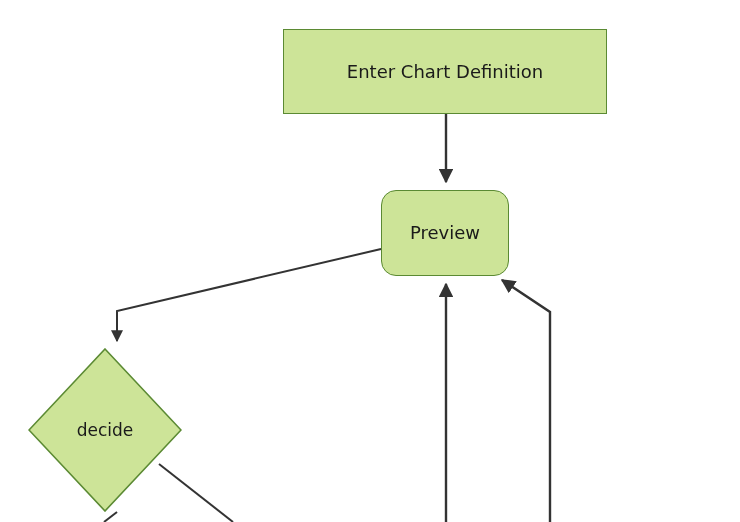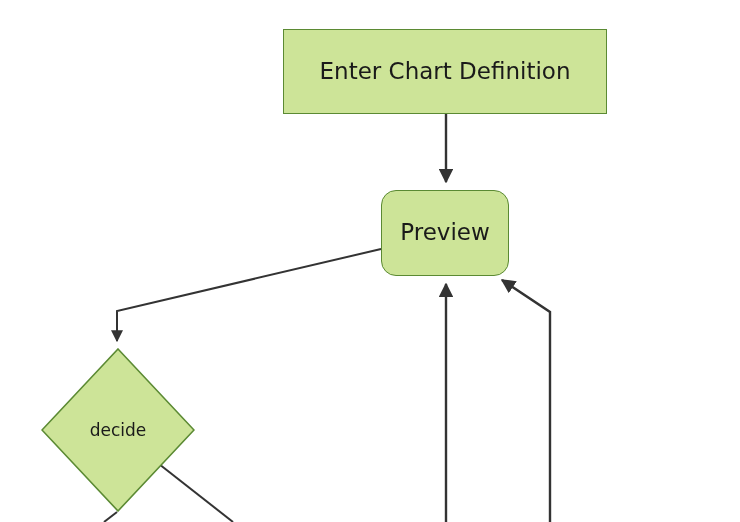--- a/index.html
+++ b/index.html
@@ -26,21 +26,21 @@
     width: 740px;
     height: 522px;
   }
   .node {
     position: absolute;
     box-sizing: border-box;
     display: flex;
     align-items: center;
     justify-content: center;
     color: #1a1a1a;
-    font-size: 23px;
+    font-size: 18px;
     line-height: 1.1;
     white-space: nowrap;
   }
   .node-rect {
     background: #cde498;
     border: 1.3px solid #5b8a33;
   }
   .node-round {
     border-radius: 15px;
   }
@@ -100,20 +100,20 @@
   </svg>
 
   <div class="node node-rect" style="left:283px; top:29px; width:324px; height:85px;">
     <span>Enter Chart Definition</span>
   </div>
 
   <div class="node node-rect node-round" style="left:381px; top:190px; width:128px; height:86px;">
     <span>Preview</span>
   </div>
 
-  <div class="node-diamond-wrap" style="left:41px; top:348px; width:154px; height:164px;">
+  <div class="node-diamond-wrap" style="left:28px; top:348px; width:154px; height:164px;">
     <svg width="154" height="164" viewBox="0 0 154 164" xmlns="http://www.w3.org/2000/svg">
       <polygon points="77,1 153,82 77,163 1,82" fill="#cde498" stroke="#5b8a33" stroke-width="1.6" stroke-linejoin="miter"></polygon>
     </svg>
     <div class="node-diamond-label">decide</div>
   </div>
 
 </div>
 
 </body></html>

